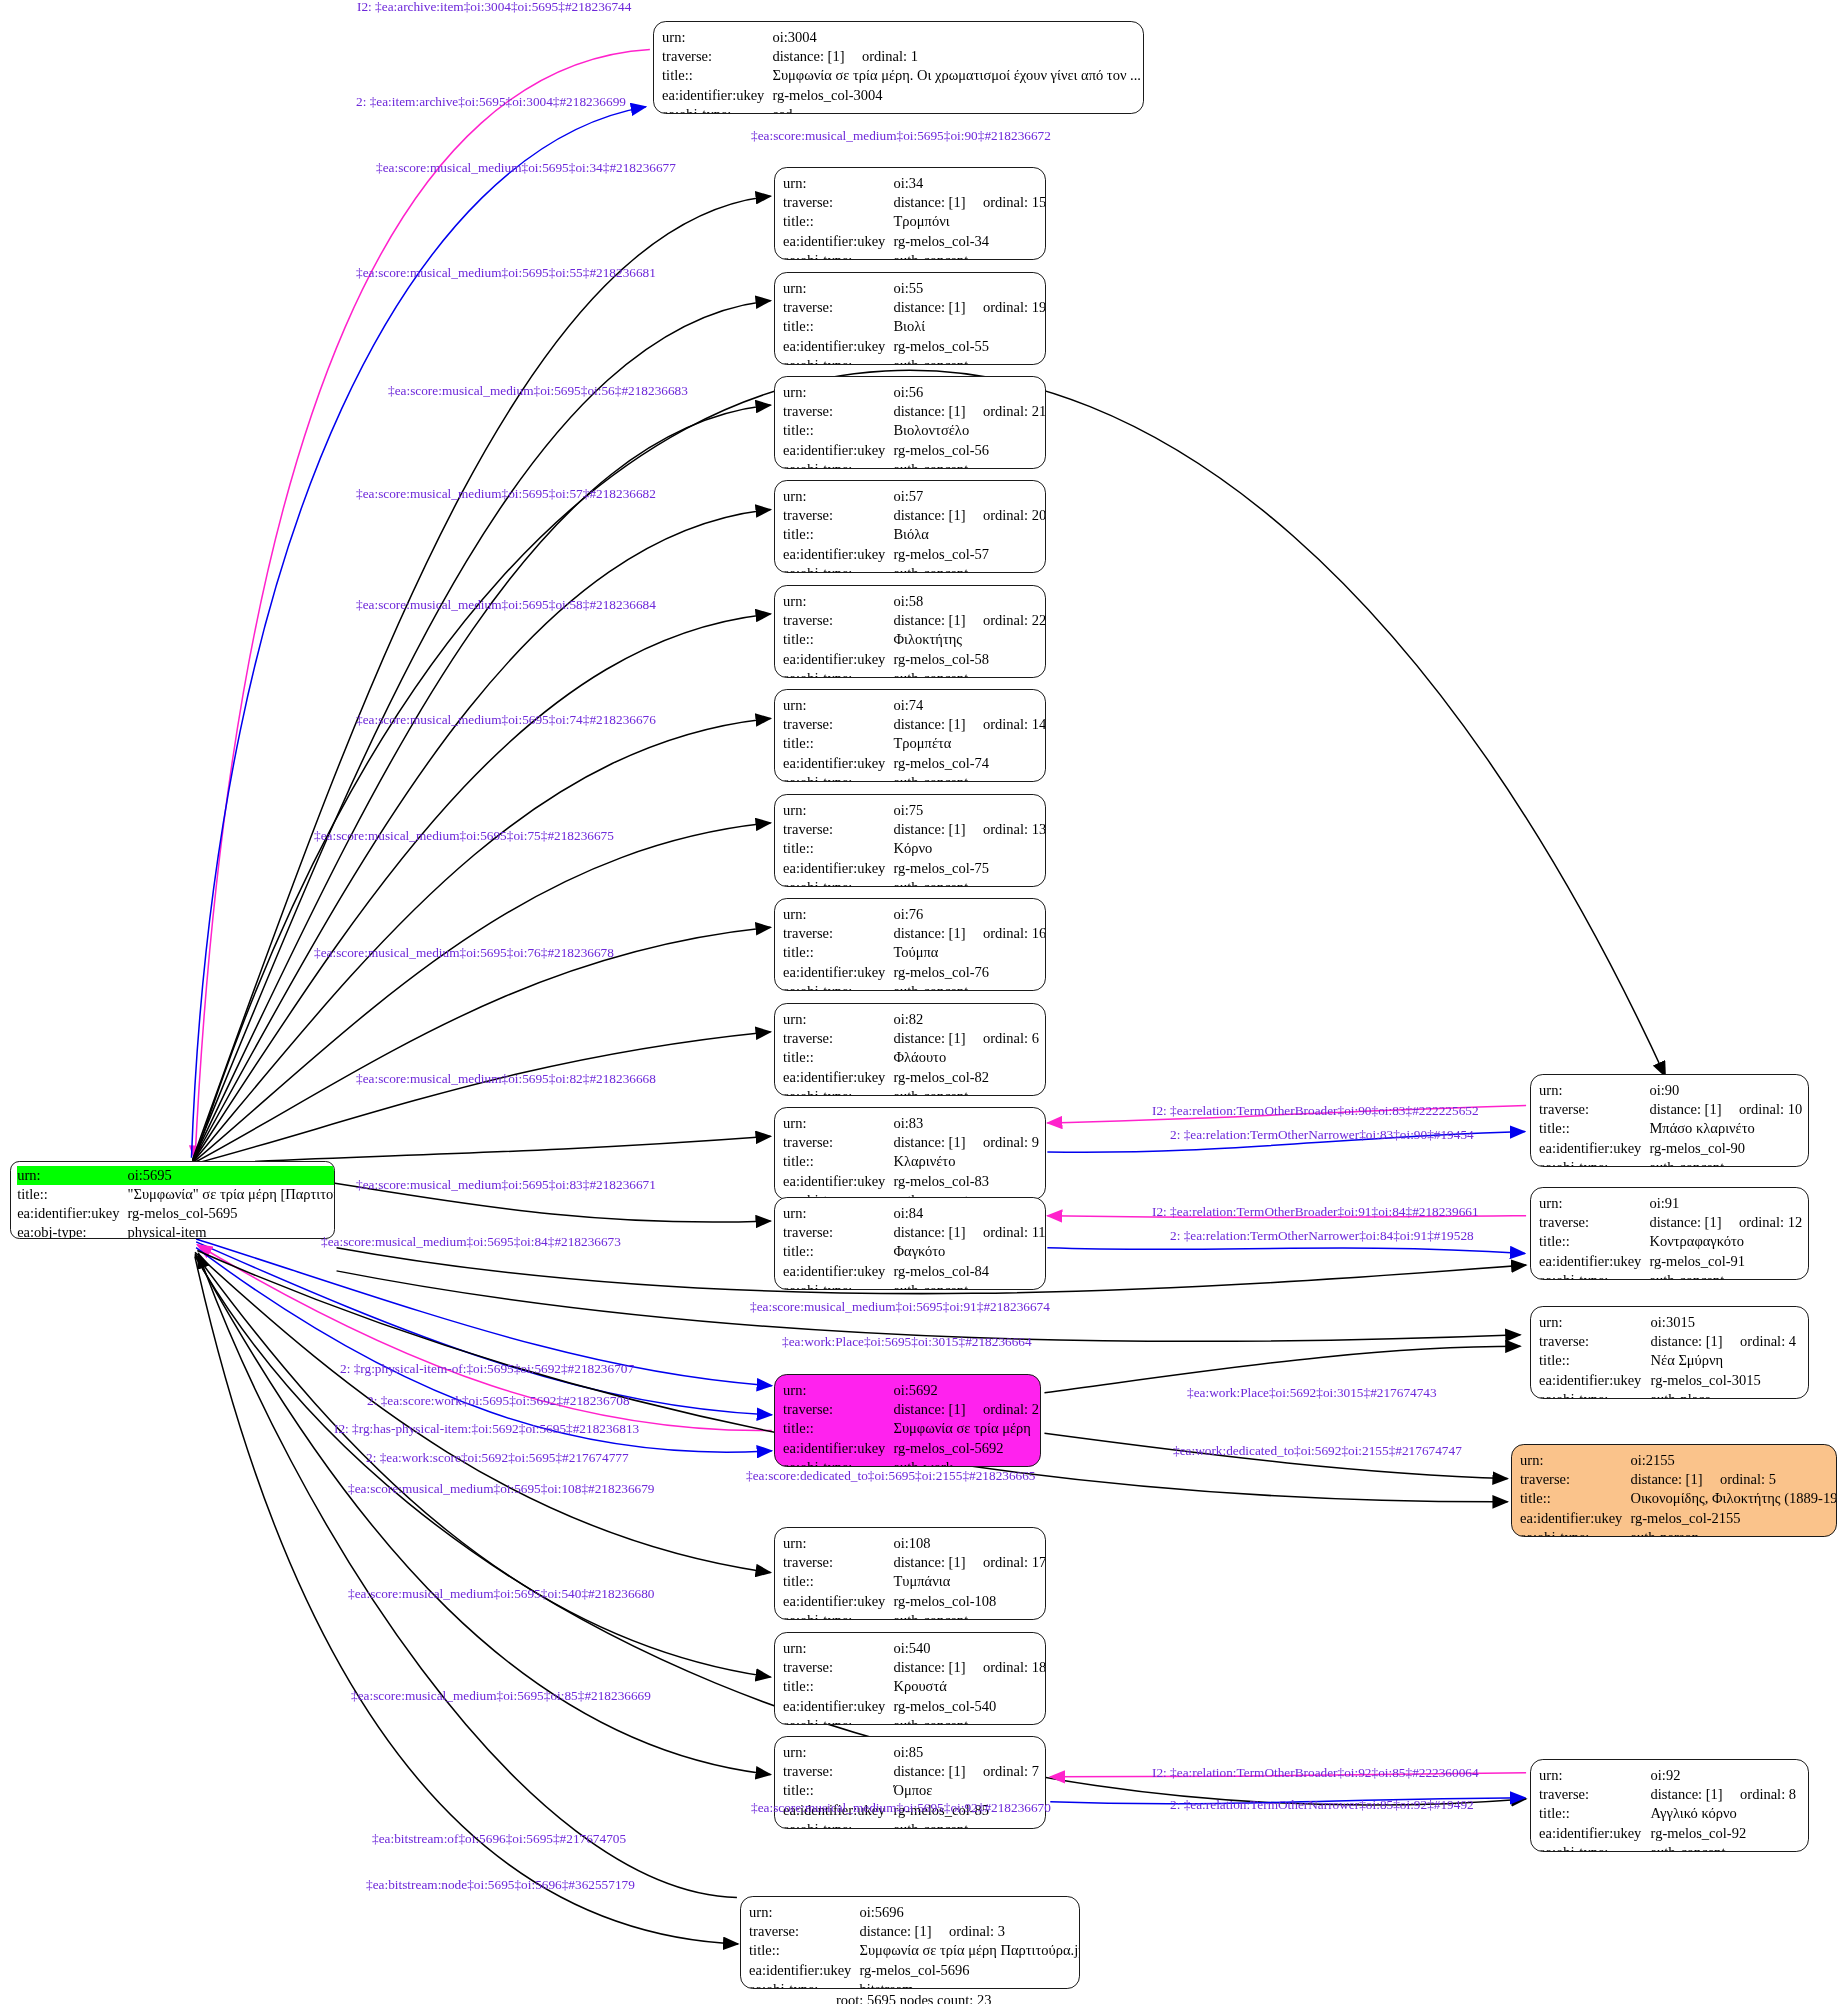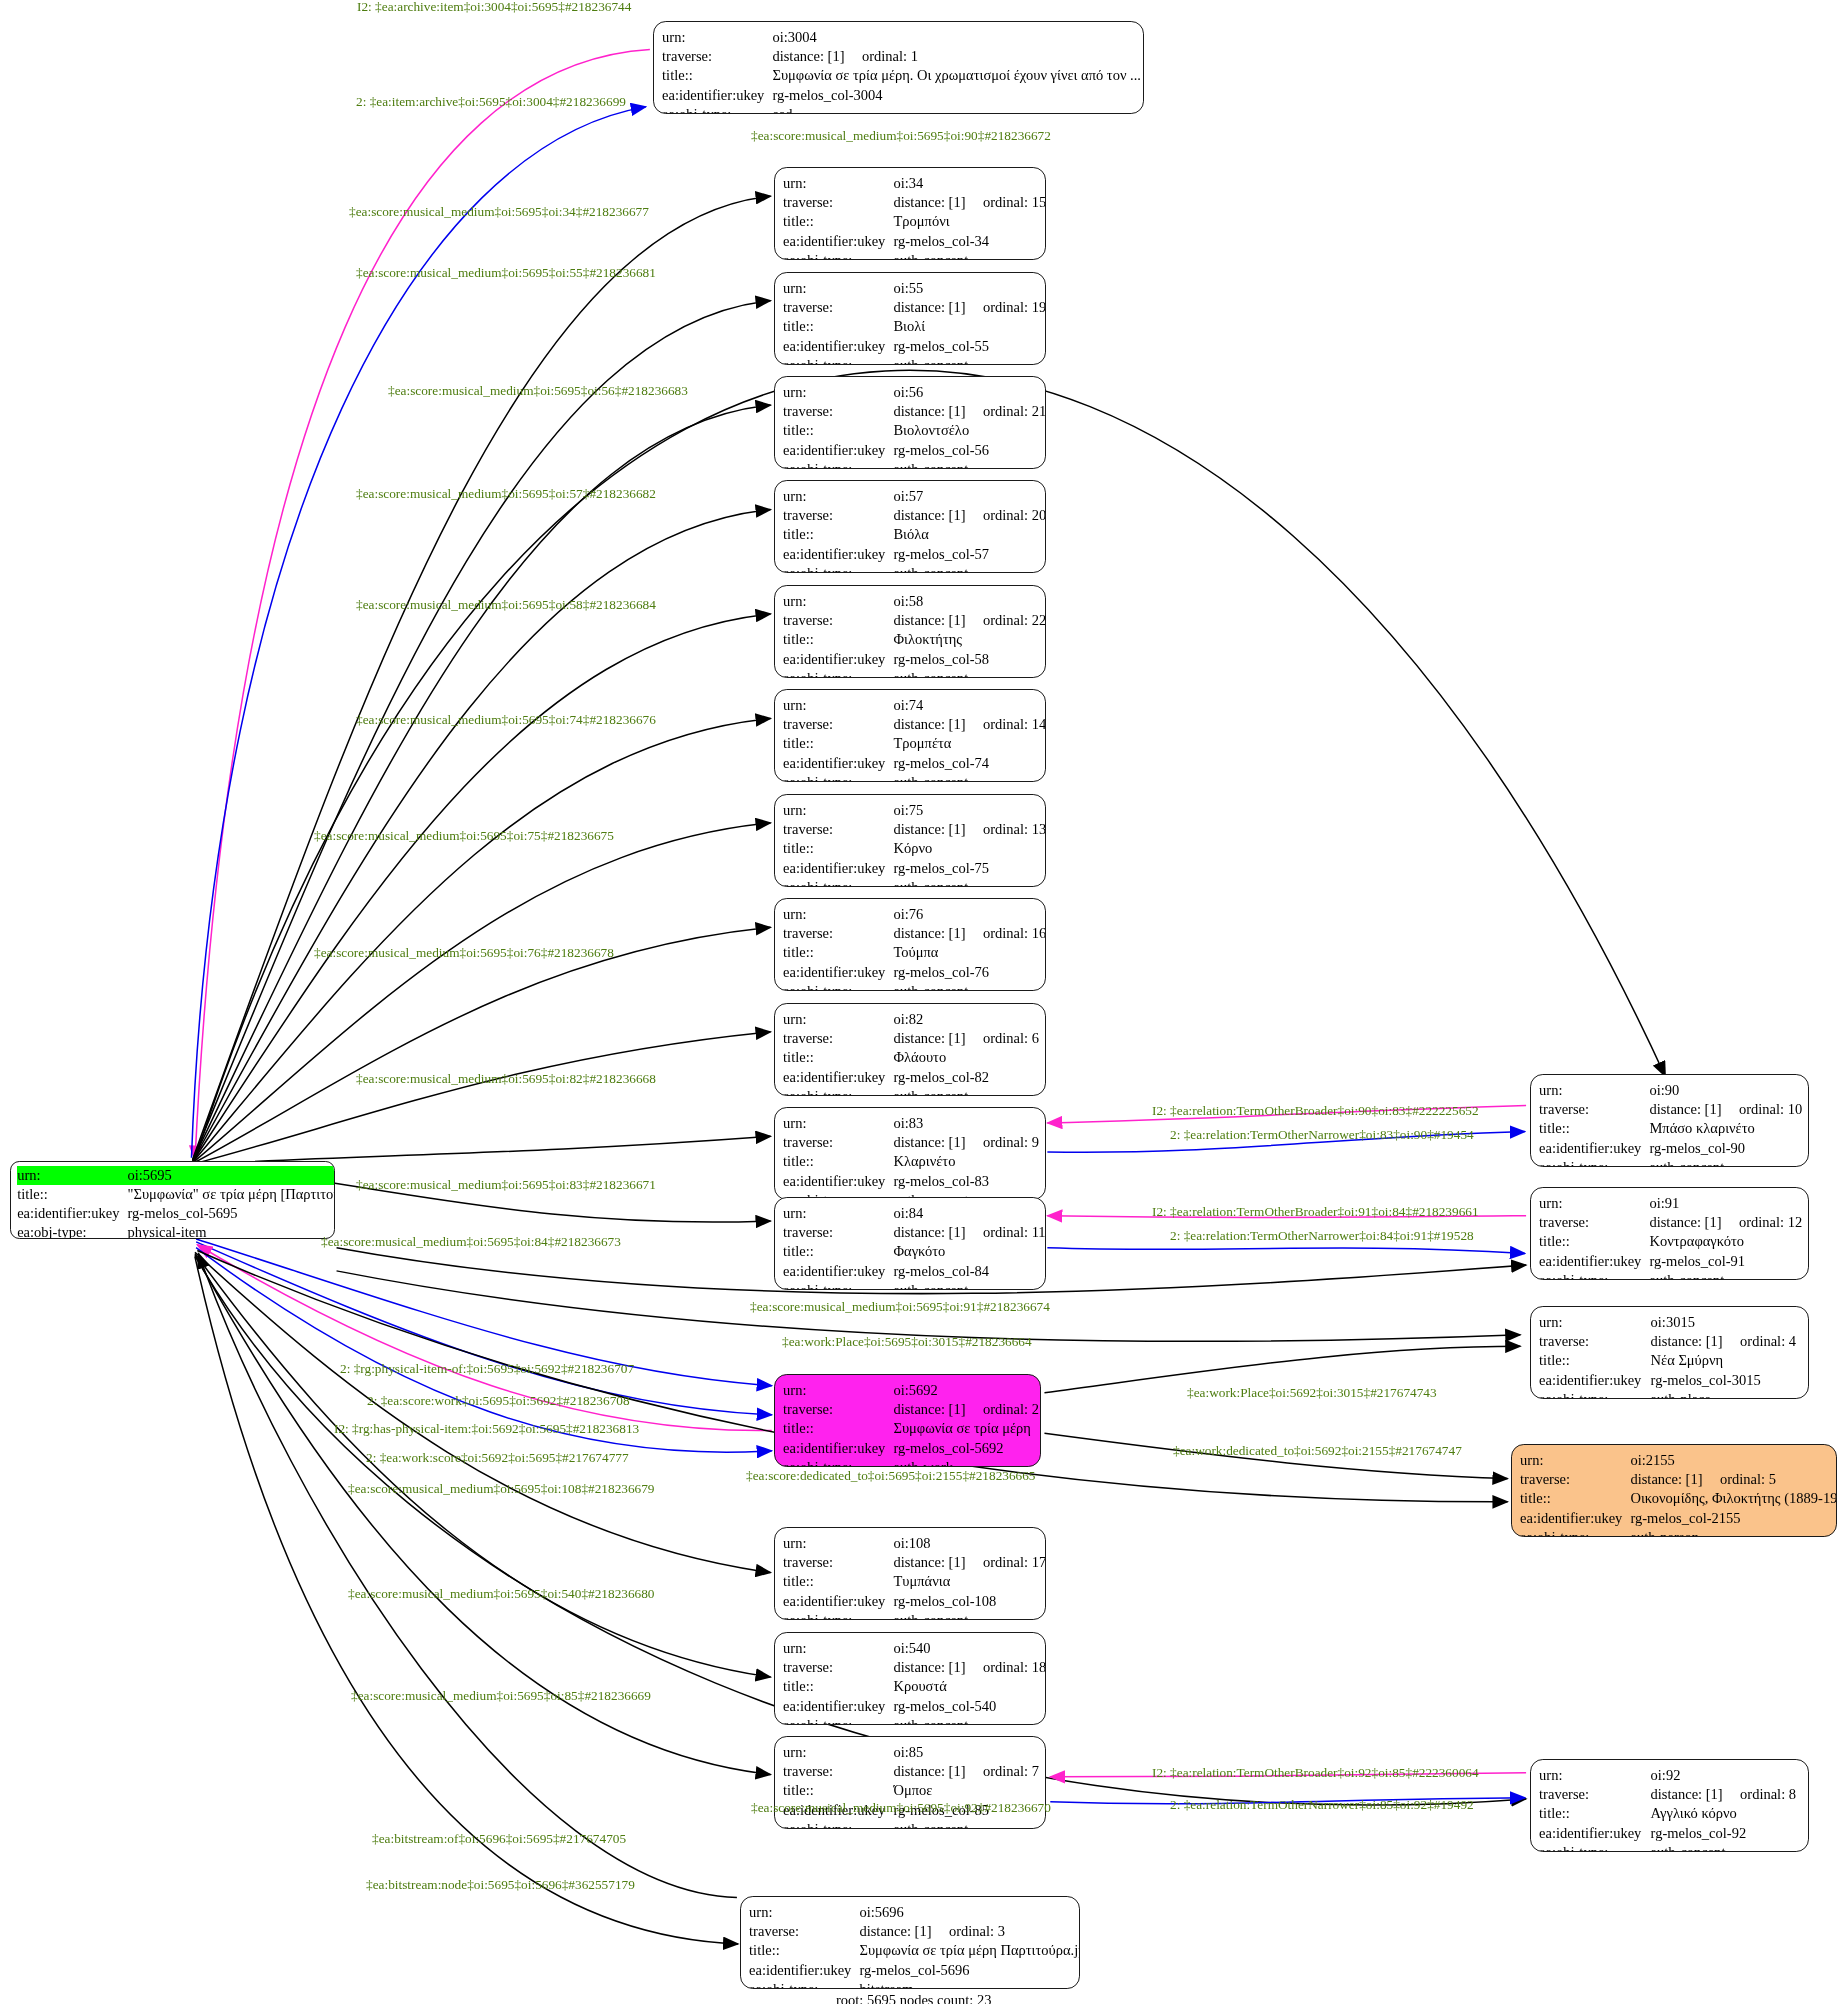--- a/index.html
+++ b/index.html
@@ -30,21 +30,21 @@
   .node .trav span.ord{padding-left:17.4px;}
 
   
   .node.root td.k.hl, .node.root td.v.hl{background:#00ff00;}
   .node.magenta{background:#ff22ee;}
   .node.orange{background:#fac38b;}
 
   .edge-label{
     position:absolute;
     font-size:13.3px;
-    color:#4d7c0f;
+    color:#6d28d9;
     white-space:nowrap;
     line-height:1;
   }
   .caption{
     position:absolute;
     font-size:14.5px;
     color:#000;
     white-space:nowrap;
   }
 </style>
@@ -735,21 +735,21 @@
             <td class="k">ea:obj-type:</td>
             <td class="v">auth-concept</td>
           </tr>
     </tbody>
       </table>
   </div>
 
   <div class="edge-label" style="left:357px;top:0px;">I2: ‡ea:archive:item‡oi:3004‡oi:5695‡#218236744</div>
   <div class="edge-label" style="left:356px;top:95px;">2: ‡ea:item:archive‡oi:5695‡oi:3004‡#218236699</div>
   <div class="edge-label" style="left:751px;top:129px;">‡ea:score:musical_medium‡oi:5695‡oi:90‡#218236672</div>
-  <div class="edge-label" style="left:349px;top:161px;margin-top:44px;">‡ea:score:musical_medium‡oi:5695‡oi:34‡#218236677</div>
+  <div class="edge-label" style="left:376px;top:161px;">‡ea:score:musical_medium‡oi:5695‡oi:34‡#218236677</div>
   <div class="edge-label" style="left:356px;top:266px;">‡ea:score:musical_medium‡oi:5695‡oi:55‡#218236681</div>
   <div class="edge-label" style="left:356px;top:384px;margin-left:32px;">‡ea:score:musical_medium‡oi:5695‡oi:56‡#218236683</div>
   <div class="edge-label" style="left:356px;top:487px;">‡ea:score:musical_medium‡oi:5695‡oi:57‡#218236682</div>
   <div class="edge-label" style="left:356px;top:598px;">‡ea:score:musical_medium‡oi:5695‡oi:58‡#218236684</div>
   <div class="edge-label" style="left:356px;top:713px;">‡ea:score:musical_medium‡oi:5695‡oi:74‡#218236676</div>
   <div class="edge-label" style="left:314px;top:829px;">‡ea:score:musical_medium‡oi:5695‡oi:75‡#218236675</div>
   <div class="edge-label" style="left:314px;top:946px;">‡ea:score:musical_medium‡oi:5695‡oi:76‡#218236678</div>
   <div class="edge-label" style="left:356px;top:1072px;">‡ea:score:musical_medium‡oi:5695‡oi:82‡#218236668</div>
   <div class="edge-label" style="left:356px;top:1178px;">‡ea:score:musical_medium‡oi:5695‡oi:83‡#218236671</div>
   <div class="edge-label" style="left:321px;top:1235px;">‡ea:score:musical_medium‡oi:5695‡oi:84‡#218236673</div>

